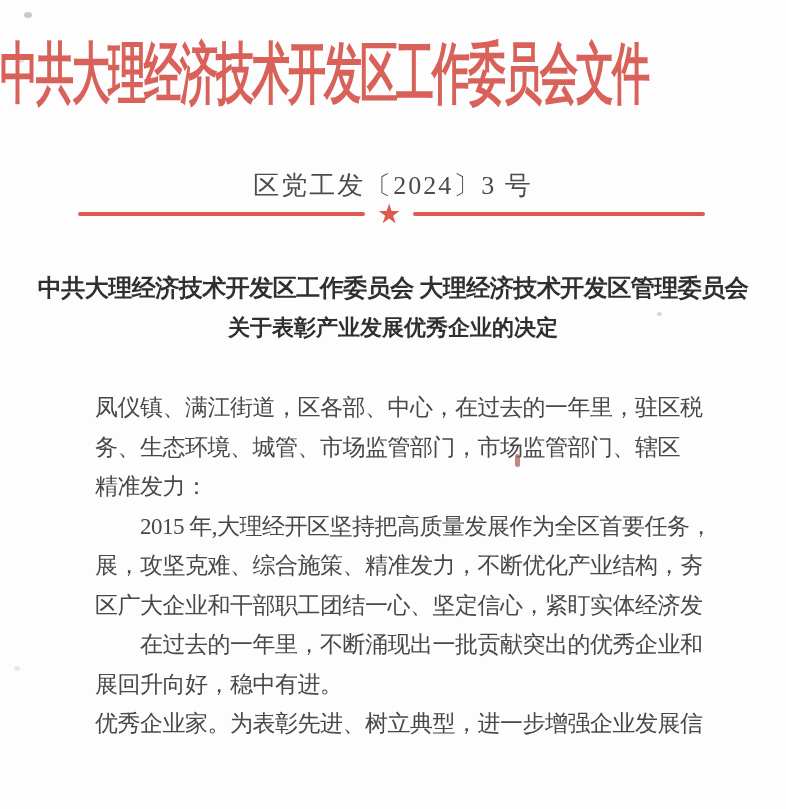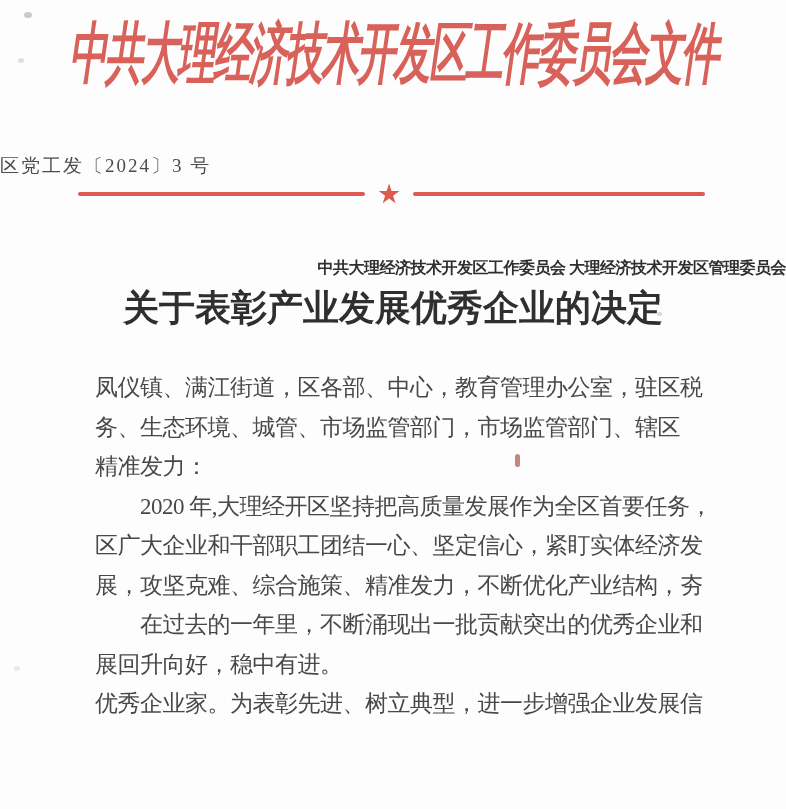--- a/index.html
+++ b/index.html
@@ -11,43 +11,42 @@
     position: relative;
     width: 786px;
     height: 809px;
     background: #fdfdfd;
     overflow: hidden;
     font-family: "Liberation Serif", "DejaVu Serif", serif;
   }
 
   
   .masthead-wrap {
-    padding-top: 12px;
+    padding-top: 32px;
     height: 84px;
     display: flex;
     align-items: center;
-    justify-content: center;
-    font-style: italic;
+    justify-content: flex-start;
   }
   .masthead {
     display: inline-block;
     font-size: 38px;
     font-weight: bold;
     letter-spacing: -2px;
     color: var(--masthead-red, #d8625a);
     transform: scaleY(1.75);
     transform-origin: center center;
     white-space: nowrap;
   }
 
   
   .doc-number {
     margin-top: 58px;
-    text-align: left;
-    font-size: 19px;
+    text-align: center;
+    font-size: 26px;
     line-height: 24px;
     letter-spacing: 2px;
     color: #4c4c4c;
   }
 
   
   .divider {
     margin: 4px auto 0 auto;
     margin-left: 78px;
     width: 629px;
@@ -70,30 +69,29 @@
     color: var(--divider-red, #dc5a50);
   }
 
   
   .title-block {
     margin-top: 46px;
     text-align: center;
     color: #2f2f2f;
   }
   .title-line1 {
-    font-size: 16px;
+    font-size: 24px;
     font-weight: bold;
     letter-spacing: -0.5px;
     line-height: 32px;
     white-space: nowrap;
-    text-align: right;
   }
   .title-line2 {
     margin-top: 4px;
-    font-size: 36px;
+    font-size: 22px;
     font-weight: bold;
     letter-spacing: 0;
     line-height: 40px;
     white-space: nowrap;
   }
 
   
   .document-body {
     margin-top: 40px;
     margin-left: 95px;
@@ -143,24 +141,24 @@
     <div class="star">★</div>
     <div class="rule right"></div>
   </div>
 
   <div class="title-block">
     <div class="title-line1">中共大理经济技术开发区工作委员会 大理经济技术开发区管理委员会</div>
     <div class="title-line2">关于表彰产业发展优秀企业的决定</div>
   </div>
 
   <div class="document-body">
-      <div class="body-line">凤仪镇、满江街道，区各部、中心，教育管理办公室，驻区税</div>
+      <div class="body-line">凤仪镇、满江街道，区各部、中心，在过去的一年里，驻区税</div>
       <div class="body-line">务、生态环境、城管、市场监管部门，市场监管部门、辖区</div>
       <div class="body-line">精准发力：</div>
-      <div class="body-line indent">2020 年,大理经开区坚持把高质量发展作为全区首要任务，</div>
+      <div class="body-line indent">2015 年,大理经开区坚持把高质量发展作为全区首要任务，</div>
+      <div class="body-line">展，攻坚克难、综合施策、精准发力，不断优化产业结构，夯</div>
       <div class="body-line">区广大企业和干部职工团结一心、坚定信心，紧盯实体经济发</div>
-      <div class="body-line">展，攻坚克难、综合施策、精准发力，不断优化产业结构，夯</div>
       <div class="body-line indent">在过去的一年里，不断涌现出一批贡献突出的优秀企业和</div>
       <div class="body-line">展回升向好，稳中有进。</div>
       <div class="body-line">优秀企业家。为表彰先进、树立典型，进一步增强企业发展信</div>
     </div>
 
 </div>
 
 </body></html>

